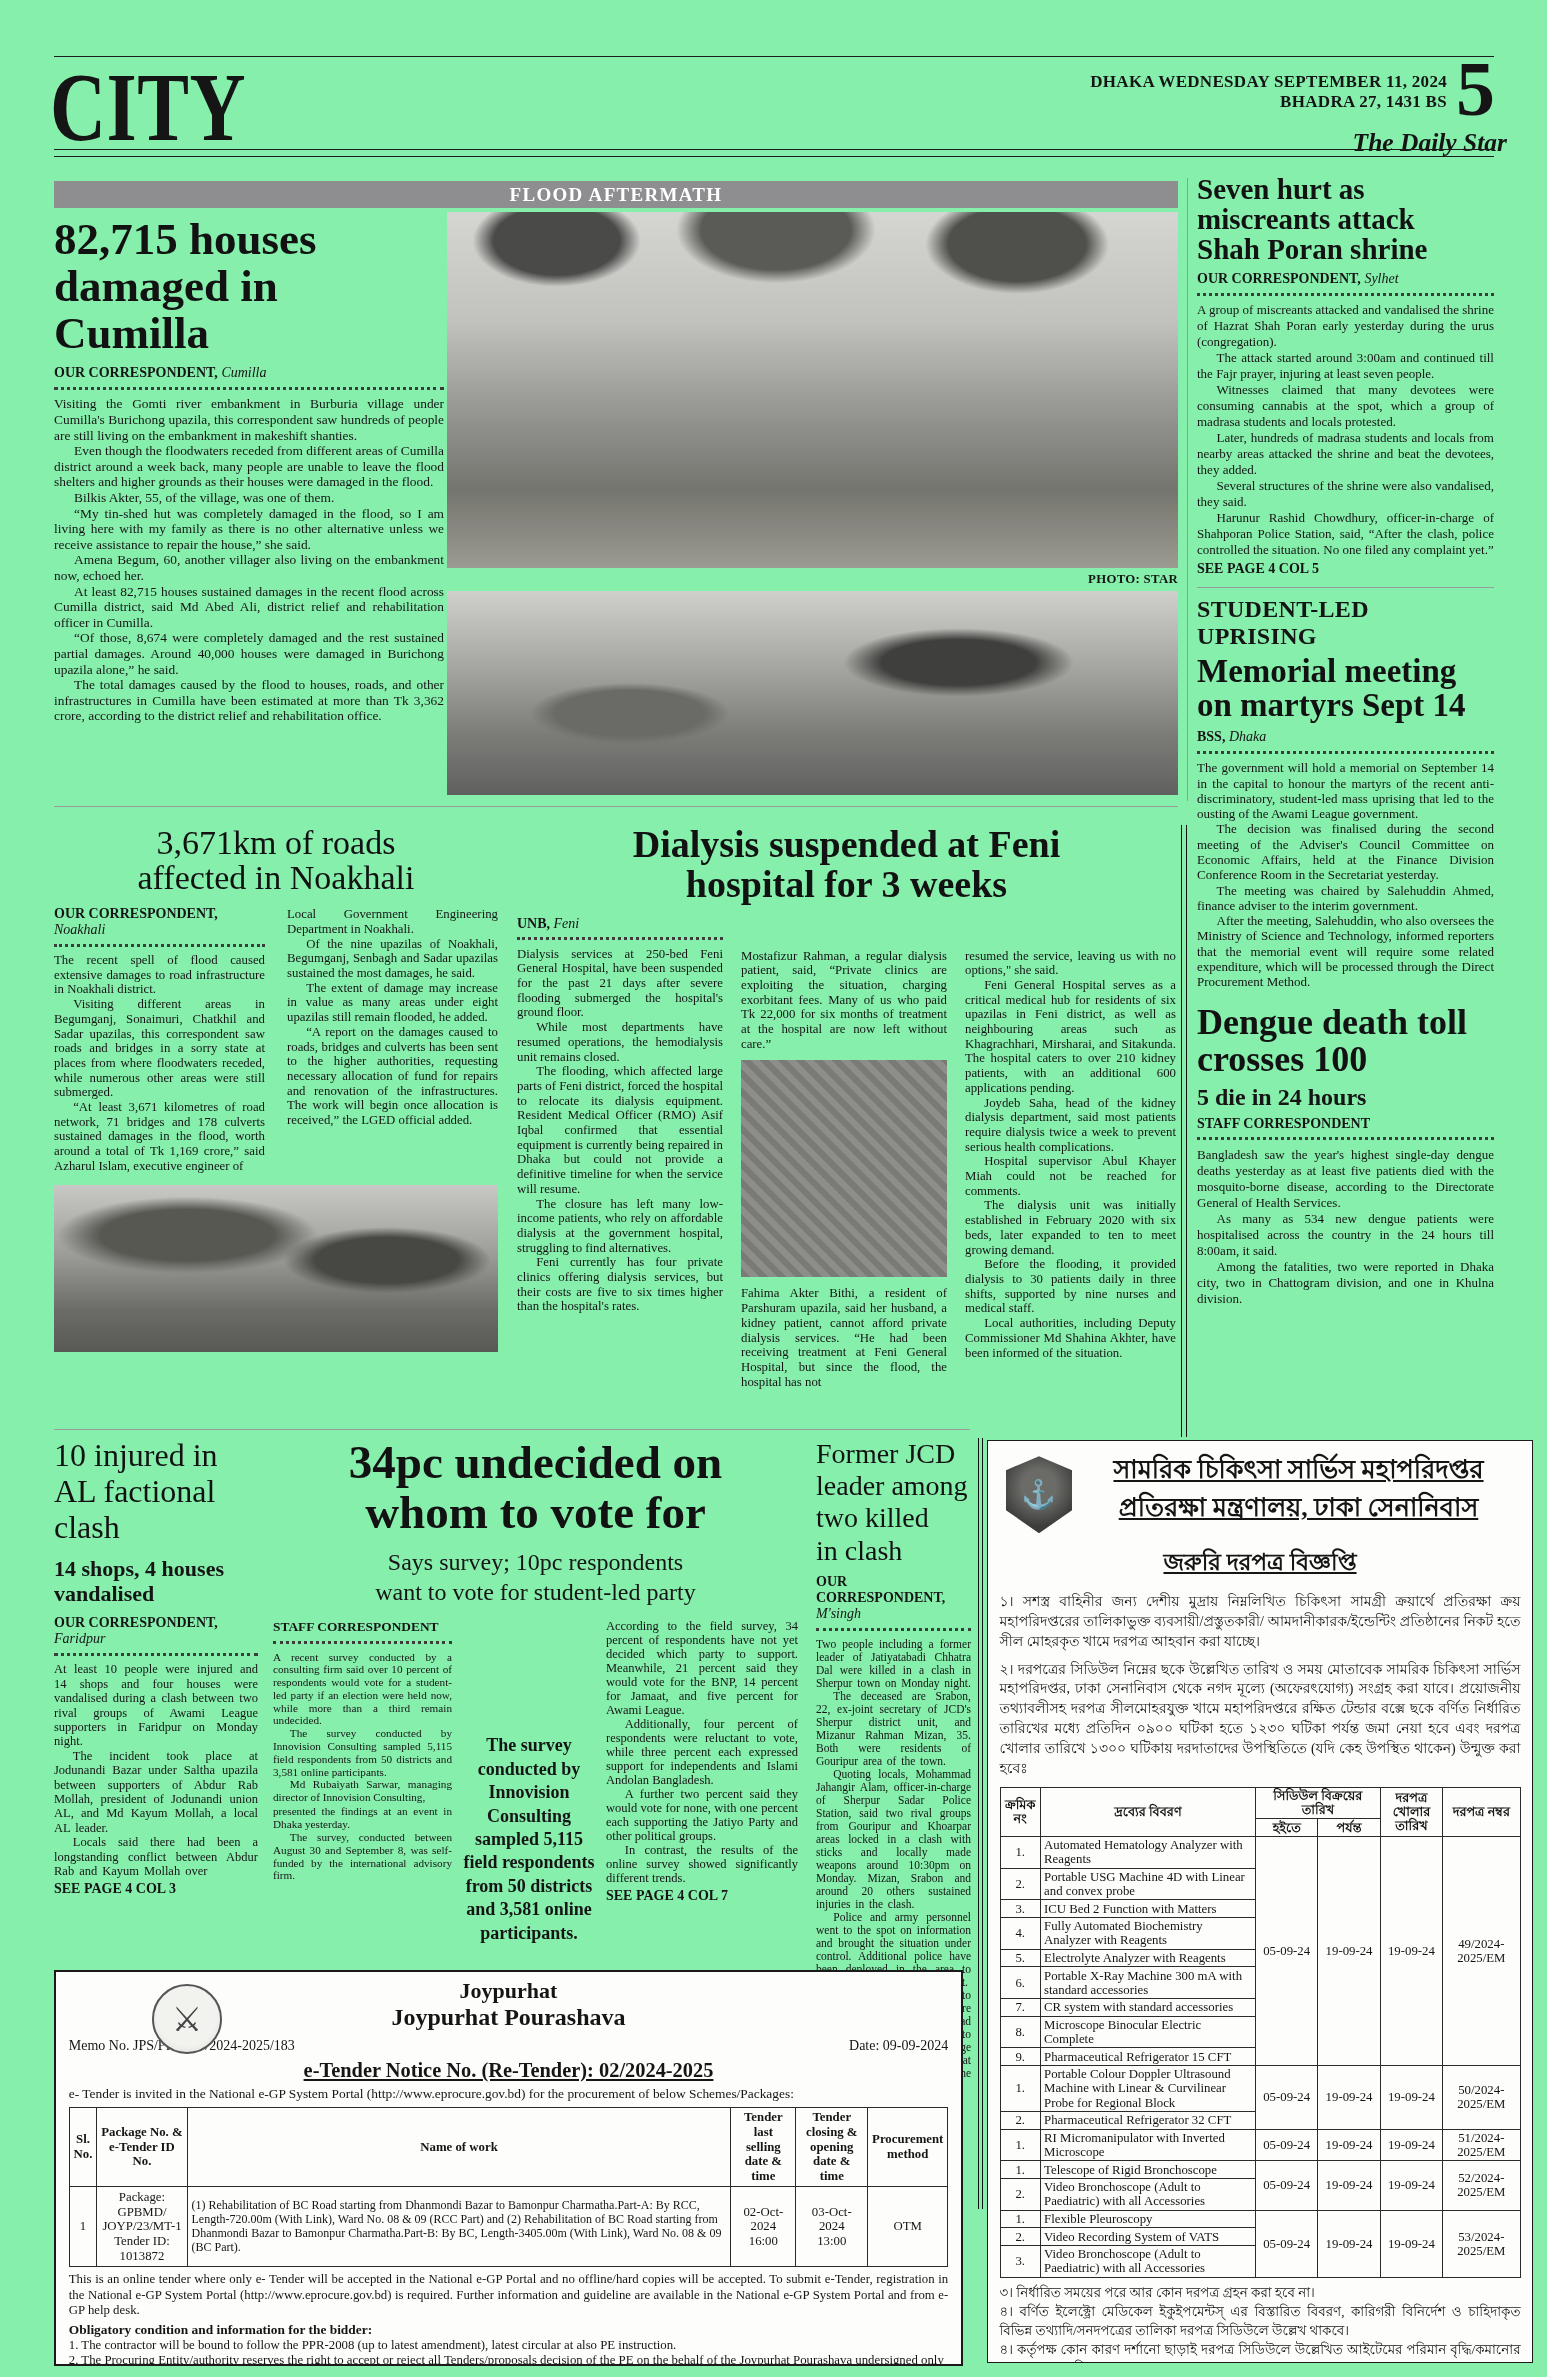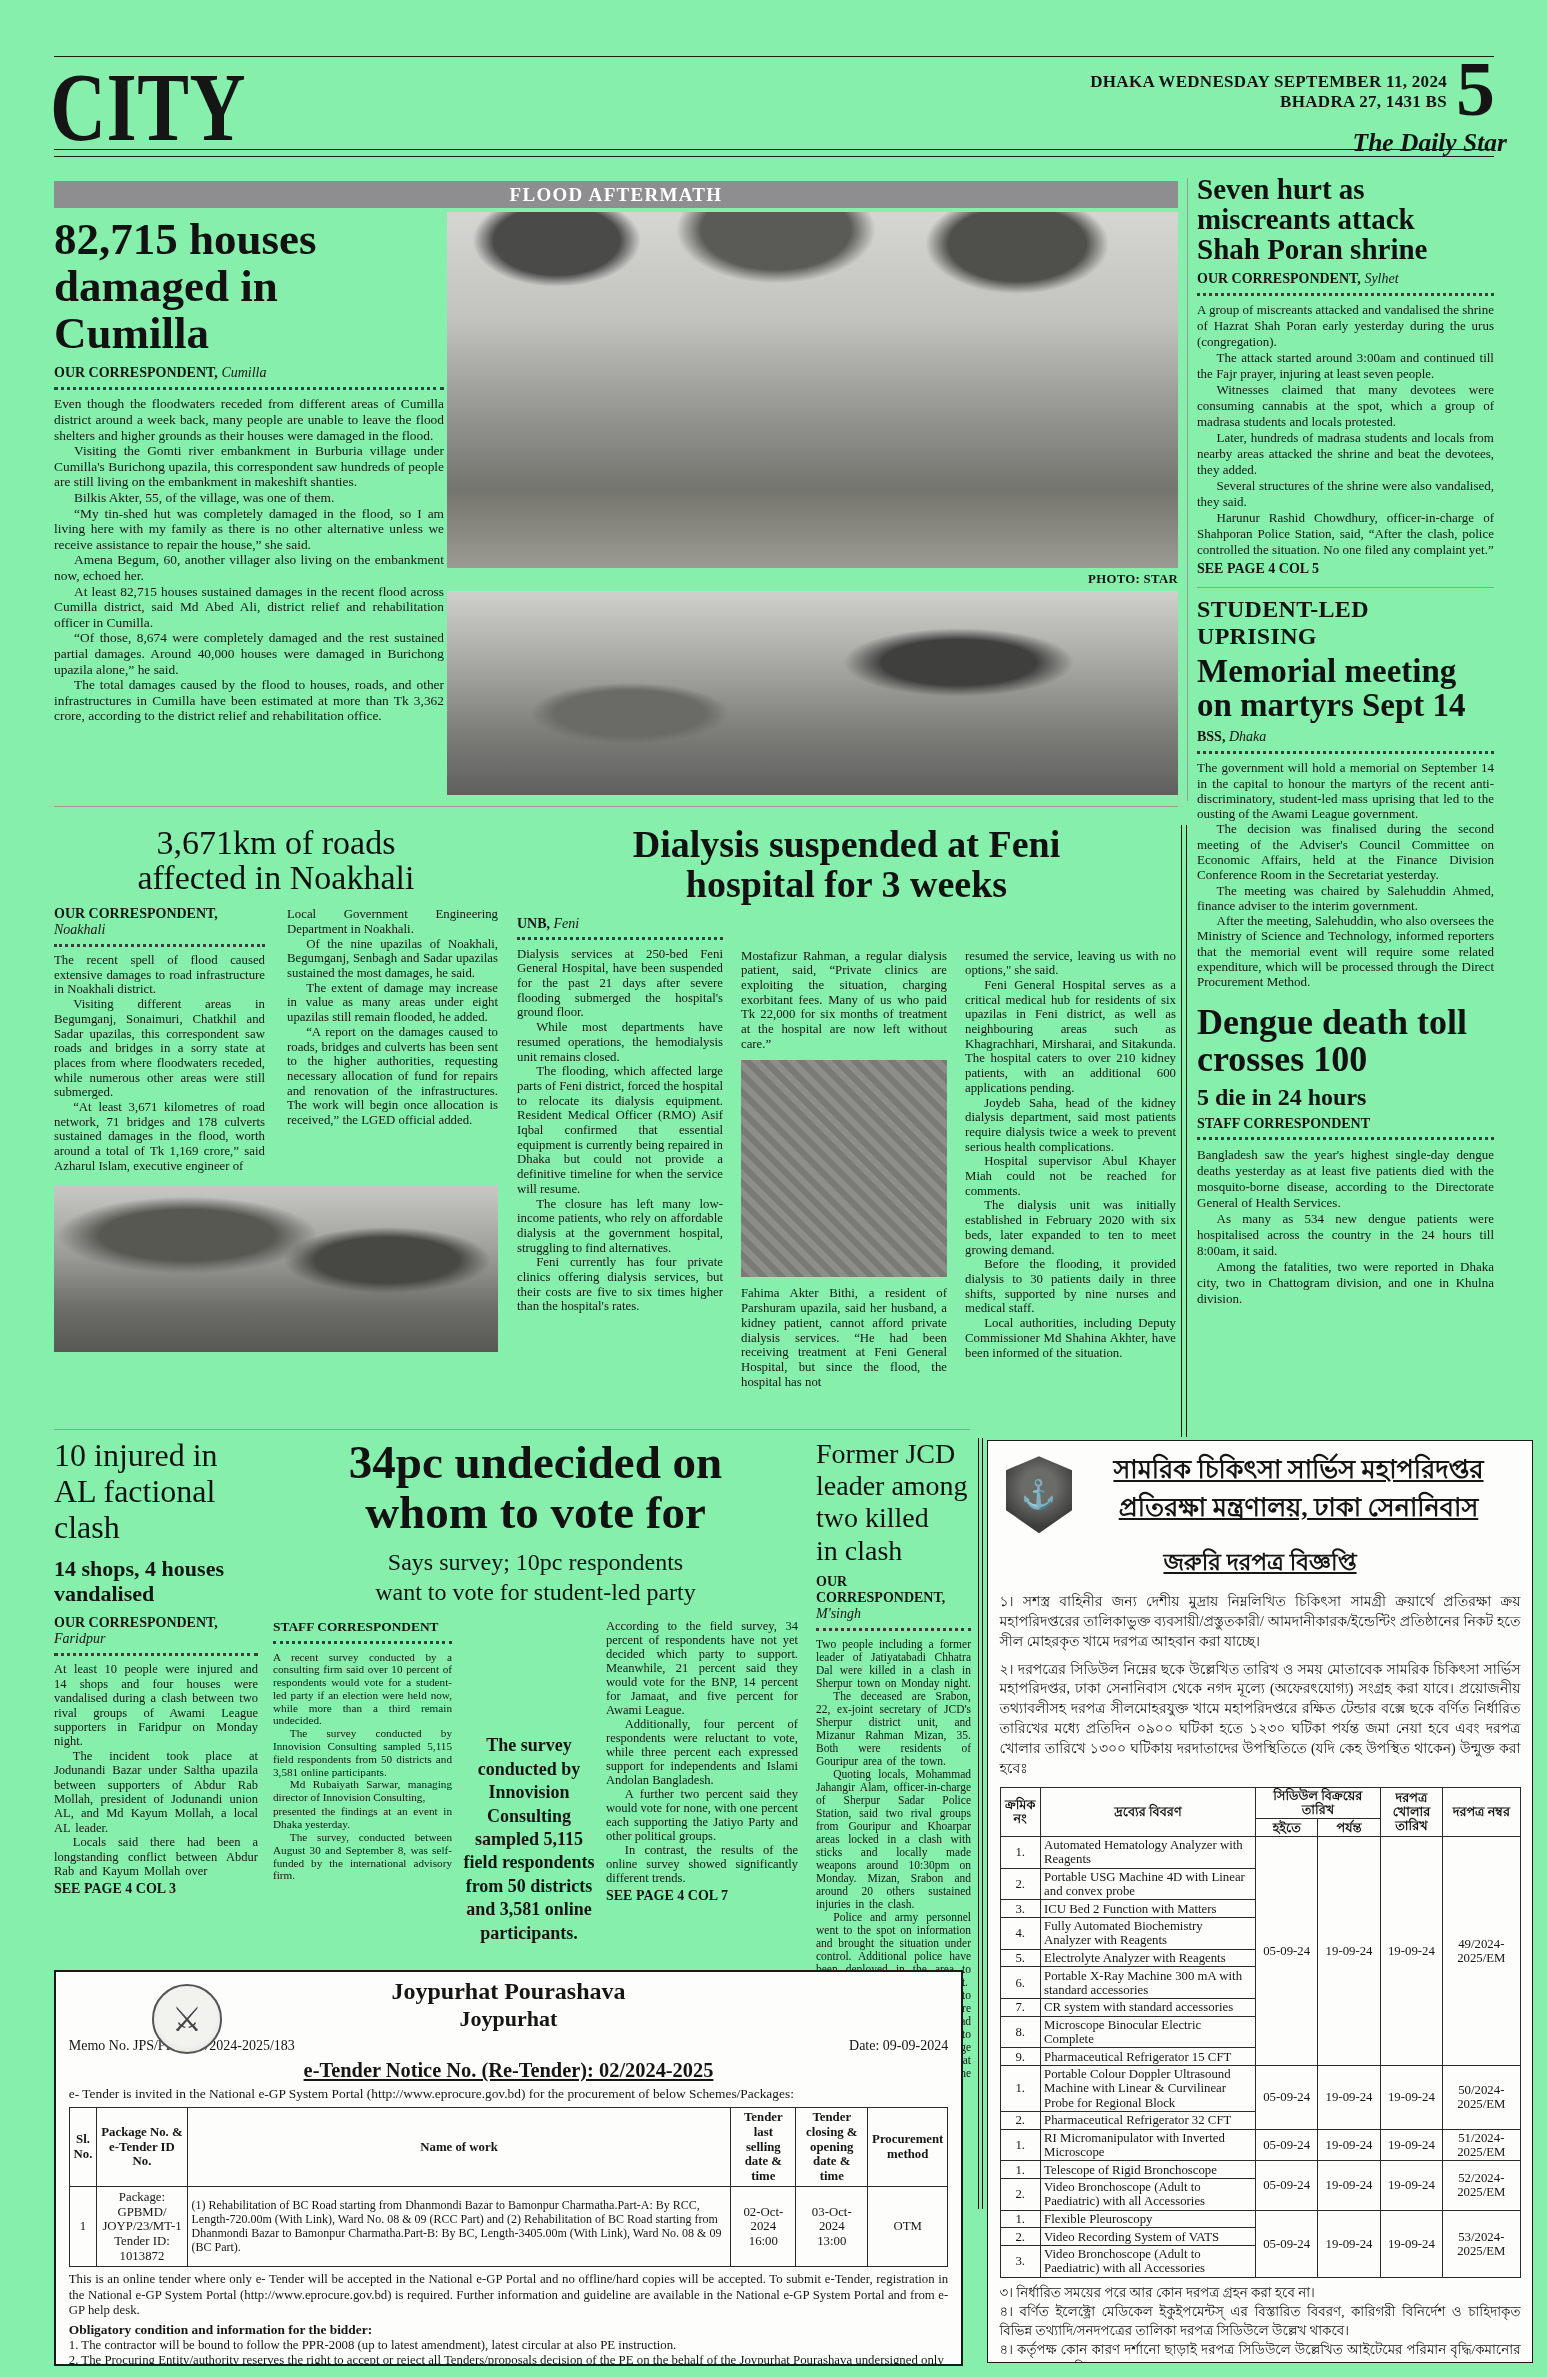--- a/index.html
+++ b/index.html
@@ -106,22 +106,22 @@
   <div class="abs" style="left:54px;top:216px;width:390px;">
     <div class="hl" style="font-size: 45px; white-space: pre-line;">82,715 houses
 damaged in
 Cumilla</div>
     <div class="byline" style="margin-top:9px;">
       <span>OUR CORRESPONDENT,</span>
       <span class="place">Cumilla</span>
     </div>
     <div class="dotted"></div>
     <div class="paras" style="font-size:13.4px;line-height:15.6px;">
+        <p>Visiting the Gomti river embankment in Burburia village under Cumilla's Burichong upazila, this correspondent saw hundreds of people are still living on the embankment in makeshift shanties.</p>
         <p>Even though the floodwaters receded from different areas of Cumilla district around a week back, many people are unable to leave the flood shelters and higher grounds as their houses were damaged in the flood.</p>
-        <p>Visiting the Gomti river embankment in Burburia village under Cumilla's Burichong upazila, this correspondent saw hundreds of people are still living on the embankment in makeshift shanties.</p>
         <p>Bilkis Akter, 55, of the village, was one of them.</p>
         <p>“My tin-shed hut was completely damaged in the flood, so I am living here with my family as there is no other alternative unless we receive assistance to repair the house,” she said.</p>
         <p>Amena Begum, 60, another villager also living on the embankment now, echoed her.</p>
         <p>At least 82,715 houses sustained damages in the recent flood across Cumilla district, said Md Abed Ali, district relief and rehabilitation officer in Cumilla.</p>
         <p>“Of those, 8,674 were completely damaged and the rest sustained partial damages. Around 40,000 houses were damaged in Burichong upazila alone,” he said.</p>
         <p>The total damages caused by the flood to houses, roads, and other infrastructures in Cumilla have been estimated at more than Tk 3,362 crore, according to the district relief and rehabilitation office.</p>
       </div>
   </div>
 
   <div class="abs photo trees" style="left:447px;top:212px;width:731px;height:356px;"></div>
@@ -325,22 +325,22 @@
         <p>The injured were taken to Sherpur General Hospital where doctors declared Mizan dead and referred Srabon to Mymensingh Medical College Hospital. Srabon died at MMCH yesterday morning, the OC said.</p>
       </div>
   </div>
   <div class="abs" style="left:978px;top:1438px;width:2.6px;height:771px;border-left:1.3px solid #111;border-right:1.3px solid #111;"></div>
 
   <div class="abs" id="box-en">
     <div class="logo">
         <span>⚔</span>
       </div>
     <div class="orghead">
+      <div style="font-size:22px;">Joypurhat</div>
       <div>Joypurhat Pourashava</div>
-      <div style="font-size:22px;">Joypurhat</div>
     </div>
     <div class="memo-row">
       <span>Memo No. JPS/PROKU/2024-2025/183</span>
       <span>Date: 09-09-2024</span>
     </div>
     <div class="ten-title">e-Tender Notice No. (Re-Tender): 02/2024-2025</div>
     <div class="intro">e- Tender is invited in the National e-GP System Portal (http://www.eprocure.gov.bd) for the procurement of below Schemes/Packages:</div>
     <table>
       <thead>
           <tr>

